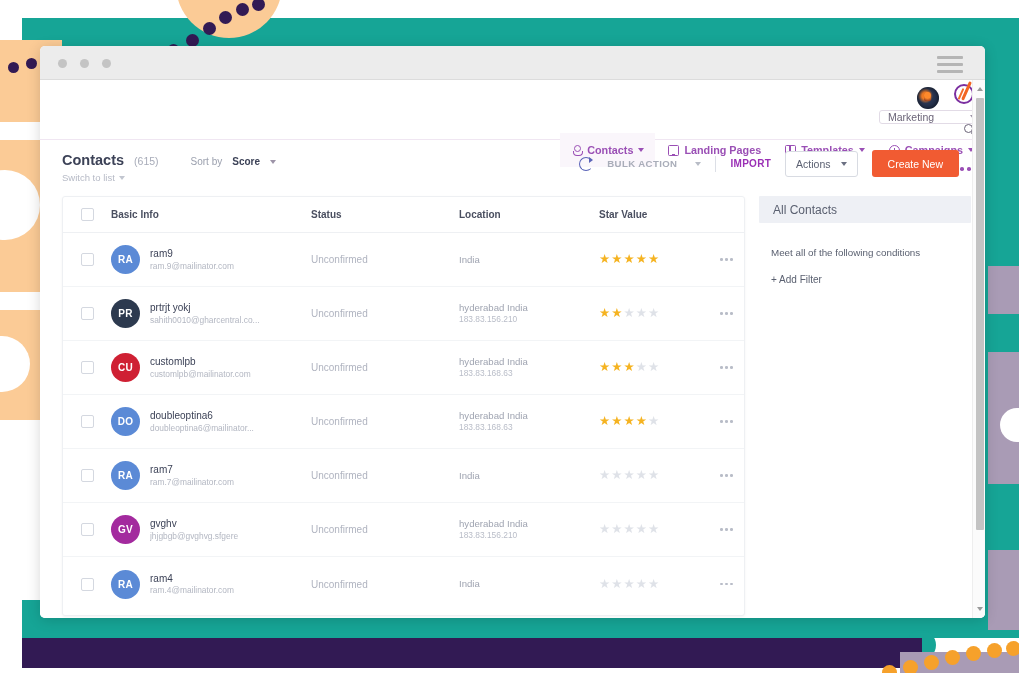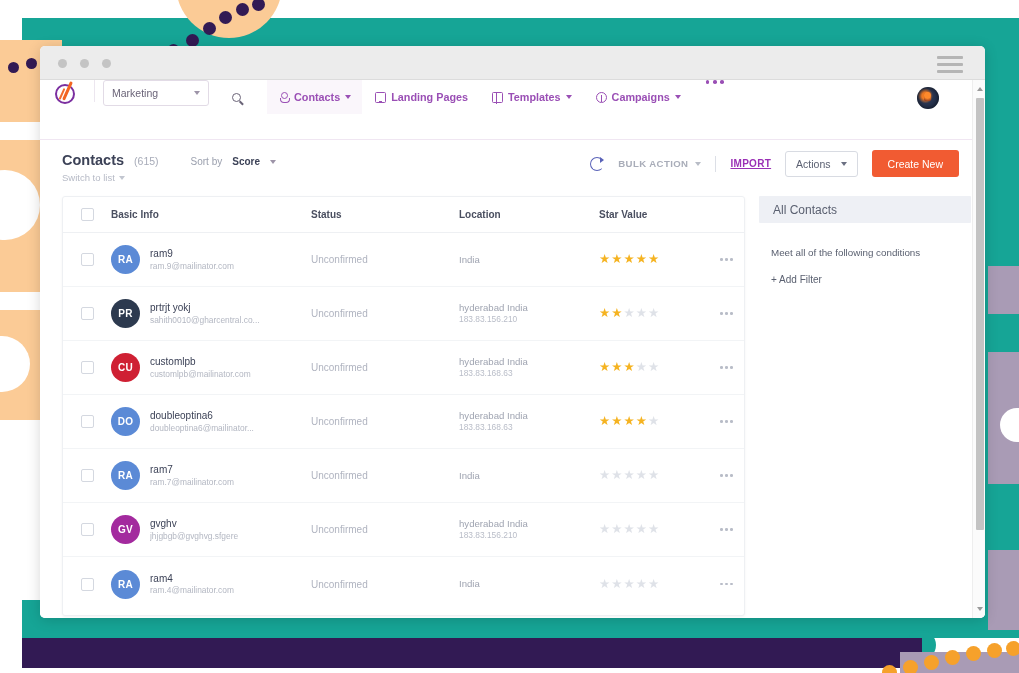--- a/index.html
+++ b/index.html
@@ -55,23 +55,23 @@
   }
   .chrome-dots { position:absolute; left:18px; top:13px; display:flex; gap:13px; }
   .chrome-dot { width:9px; height:9px; border-radius:50%; background:#c4c4c4; }
   .hamburger { position:absolute; right:22px; top:10px; width:26px; display:flex; flex-direction:column; gap:4px; }
   .hamburger i { display:block; height:3px; background:#b5b5b5; border-radius:1px; }
 
   .viewport { position: relative; height: 538px; background:#fff; overflow:hidden; }
 
   
   .appnav {
-    display:flex; align-items:flex-start; height:60px;
+    display:flex; align-items:flex-end; height:60px;
     border-bottom:1px solid #f0e6f2; background:#fff;
-    padding-left: 12px; position: relative;
+    padding-left: 12px; position: relative; flex-direction: column;
   }
   .logo { width:30px; height:30px; position:relative; margin-right:4px; flex:none; }
   .logo .ring { position:absolute; left:3px; top:4px; width:20px; height:20px;
                 border:2.6px solid #7b2fa0; border-radius:50%; }
   .logo .slash{ position:absolute; left:14px; top:1px; width:3.4px; height:20px;
                 background:#f26522; transform: rotate(24deg); border-radius:2px; }
   .logo .slash2{ position:absolute; left:9px; top:8px; width:2.4px; height:12px;
                 background:#f26522; transform: rotate(24deg); border-radius:2px; opacity:.95;}
   .nav-sep { width:1px; height:22px; background:#ece6ef; margin:0 8px; }
 
@@ -118,23 +118,23 @@
   .h1 { font-size:14.5px; font-weight:bold; color:#3c4257; }
   .count { font-size:10.5px; color:#a7abb8; }
   .sortby { font-size:10px; color:#9ba0ae; margin-left:22px; }
   .sortval { font-size:10px; color:#3c4257; font-weight:bold; }
   .switch { position:absolute; left:22px; top:32px; font-size:9.5px; color:#b6bac6; display:flex; align-items:center; gap:4px;}
   .tb-right { position:absolute; right:26px; top:10px; display:flex; align-items:center; gap:14px; }
   .refresh { width:14px;height:14px;border:1.8px solid #5a63b8;border-radius:50%;
              border-right-color:transparent; position:relative; }
   .refresh:after{content:"";position:absolute;right:-1px;top:-1px;width:0;height:0;
              border-left:4px solid #5a63b8;border-top:3px solid transparent;border-bottom:3px solid transparent;}
-  .bulk { font-size:9.6px; font-weight:bold; letter-spacing:.4px; color:#a9adb9; display:flex; align-items:center; gap:7px; }
+  .bulk { font-size:9.6px; font-weight:bold; letter-spacing:.4px; color:#a9adb9; display:flex; align-items:center; gap:18px; }
   .pipe { width:1px; height:16px; background:#dcdfe6; }
-  .import { font-size:10px; font-weight:bold; letter-spacing:.3px; color:#9a2fb5;text-decoration:underline; }
+  .import { font-size:10px; font-weight:bold; letter-spacing:.3px; color:#9a2fb5; }
   .btn-outline { height:26px; min-width:72px; border:1px solid #d8dbe2; border-radius:3px;
                  display:flex; align-items:center; justify-content:center; gap:10px;
                  font-size:10.5px; color:#5b6071; padding:0 10px; background:#fff; }
   .btn-primary { height:27px; padding:0 16px; border-radius:3px; background:#f15b32; color:#fff;
                  font-size:10.5px; display:flex; align-items:center; justify-content:center; }
 
   
   .split { display:flex; padding: 0 0 0 0; height: 420px; }
   .table-card { margin-left:22px; width:683px; background:#fff; border:1px solid #eef0f3;
                 border-radius:3px; box-shadow:0 1px 3px rgba(0,0,0,.05); overflow:hidden; }

